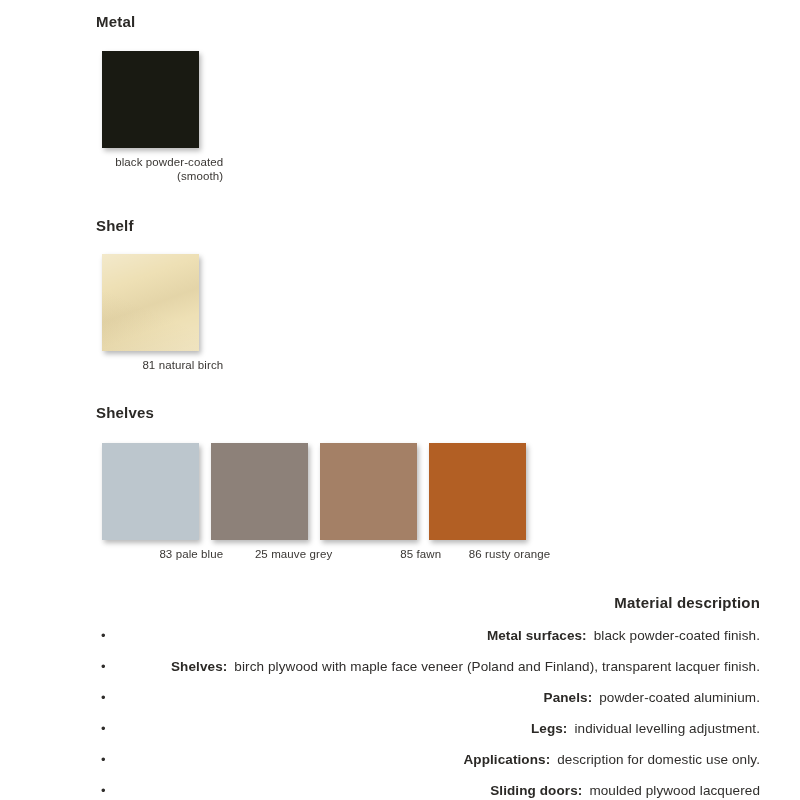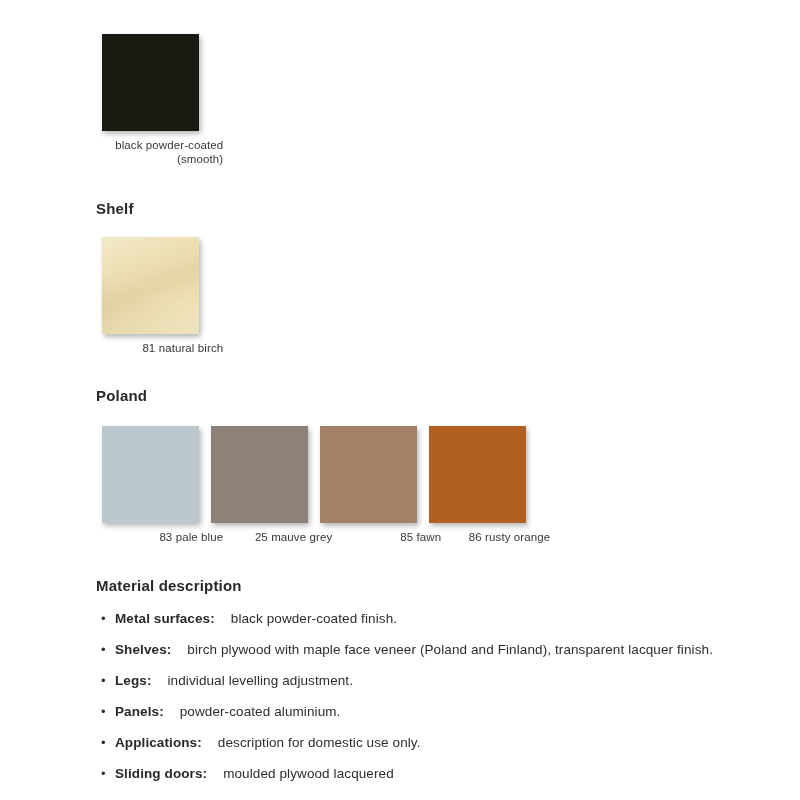--- a/index.html
+++ b/index.html
@@ -53,21 +53,21 @@
   }
   .section-shelf { margin-top: 33px; }
   .section-panels { margin-top: 32px; }
   .panel-row {
     display: flex;
     gap: 12px;
     margin-top: 22px;
     margin-left: 6px;
   }
   .panel-col { width: 97px; }
-  .section-material { margin-top: 32px; }
+  .section-material { margin-top: 32px; text-align: right; }
   .material-list {
     list-style: none;
     margin: 18px 0 0 0;
     padding: 0 0 0 5px;
     font-size: 13.5px;
     letter-spacing: 0.1px;
   }
   .material-list li {
     position: relative;
     padding-left: 14px;
@@ -77,49 +77,50 @@
   .material-list li::before {
     content: "\2022";
     position: absolute;
     left: 0;
     top: 0;
     font-size: 13px;
     color: #2f2d2b;
   }
   .term {
     font-weight: 700;
-    margin-right: 16px;
+    margin-right: 7px;
     color: #2b2926;
   }
 </style>
 </head>
 <body>
 
 <div class="page">
 
   <section class="section-metal">
+    <h2 class="heading">Metal</h2>
     <div class="swatch-block metal-block">
       <div class="swatch" style="background-color: rgb(25, 26, 18);"></div>
       <div class="swatch-label">
         <div>black powder-coated</div>
         <div>(smooth)</div>
       </div>
     </div>
   </section>
 
   <section class="section-shelf">
     <h2 class="heading">Shelf</h2>
     <div class="swatch-block shelf-block">
       <div class="swatch birch" style="background-color: rgb(238, 224, 181);"></div>
       <div class="swatch-label">81 natural birch</div>
     </div>
   </section>
 
   <section class="section-panels">
-    <h2 class="heading">Poland</h2>
+    <h2 class="heading">Shelves</h2>
     <div class="panel-row">
       <div class="panel-col">
         <div class="swatch" style="background-color: rgb(188, 198, 205);"></div>
         <div class="swatch-label">83 pale blue</div>
       </div>
       <div class="panel-col">
         <div class="swatch" style="background-color: rgb(141, 129, 121);"></div>
         <div class="swatch-label">25 mauve grey</div>
       </div>
       <div class="panel-col">
@@ -136,24 +137,24 @@
   <section class="section-material">
     <h2 class="heading">Material description</h2>
     <ul class="material-list">
       <li>
         <span class="term">Metal surfaces:</span><span>black powder-coated finish.</span>
       </li>
       <li>
         <span class="term">Shelves:</span><span>birch plywood with maple face veneer (Poland and Finland), transparent lacquer finish.</span>
       </li>
       <li>
-        <span class="term">Legs:</span><span>individual levelling adjustment.</span>
+        <span class="term">Panels:</span><span>powder-coated aluminium.</span>
       </li>
       <li>
-        <span class="term">Panels:</span><span>powder-coated aluminium.</span>
+        <span class="term">Legs:</span><span>individual levelling adjustment.</span>
       </li>
       <li>
         <span class="term">Applications:</span><span>description for domestic use only.</span>
       </li>
       <li>
         <span class="term">Sliding doors:</span><span>moulded plywood lacquered</span>
       </li>
     </ul>
   </section>
 

